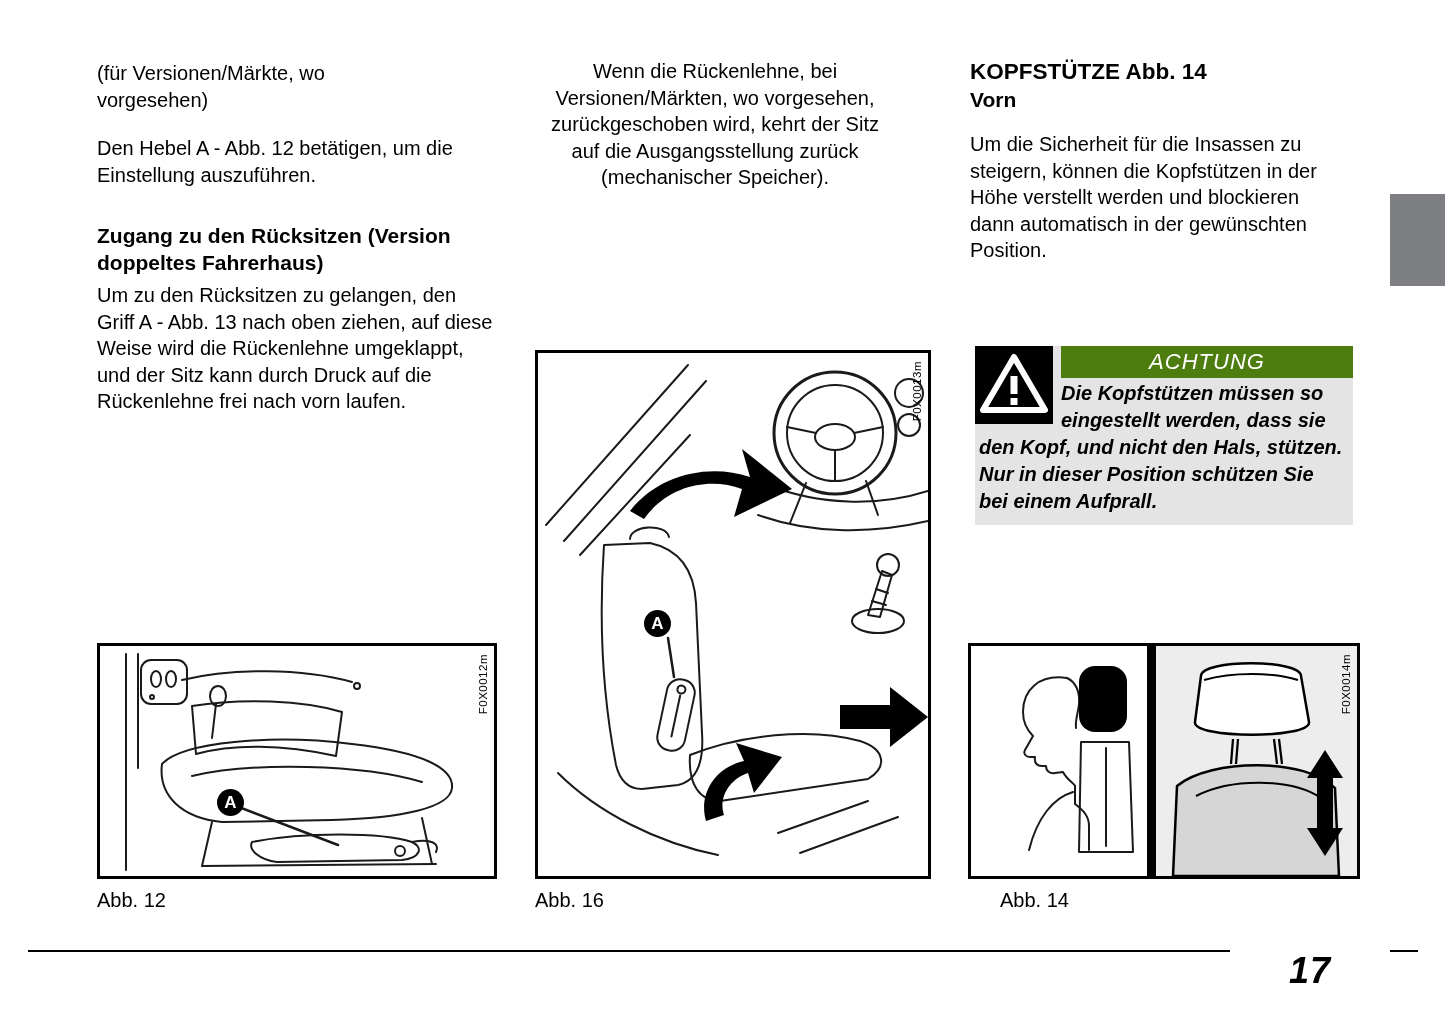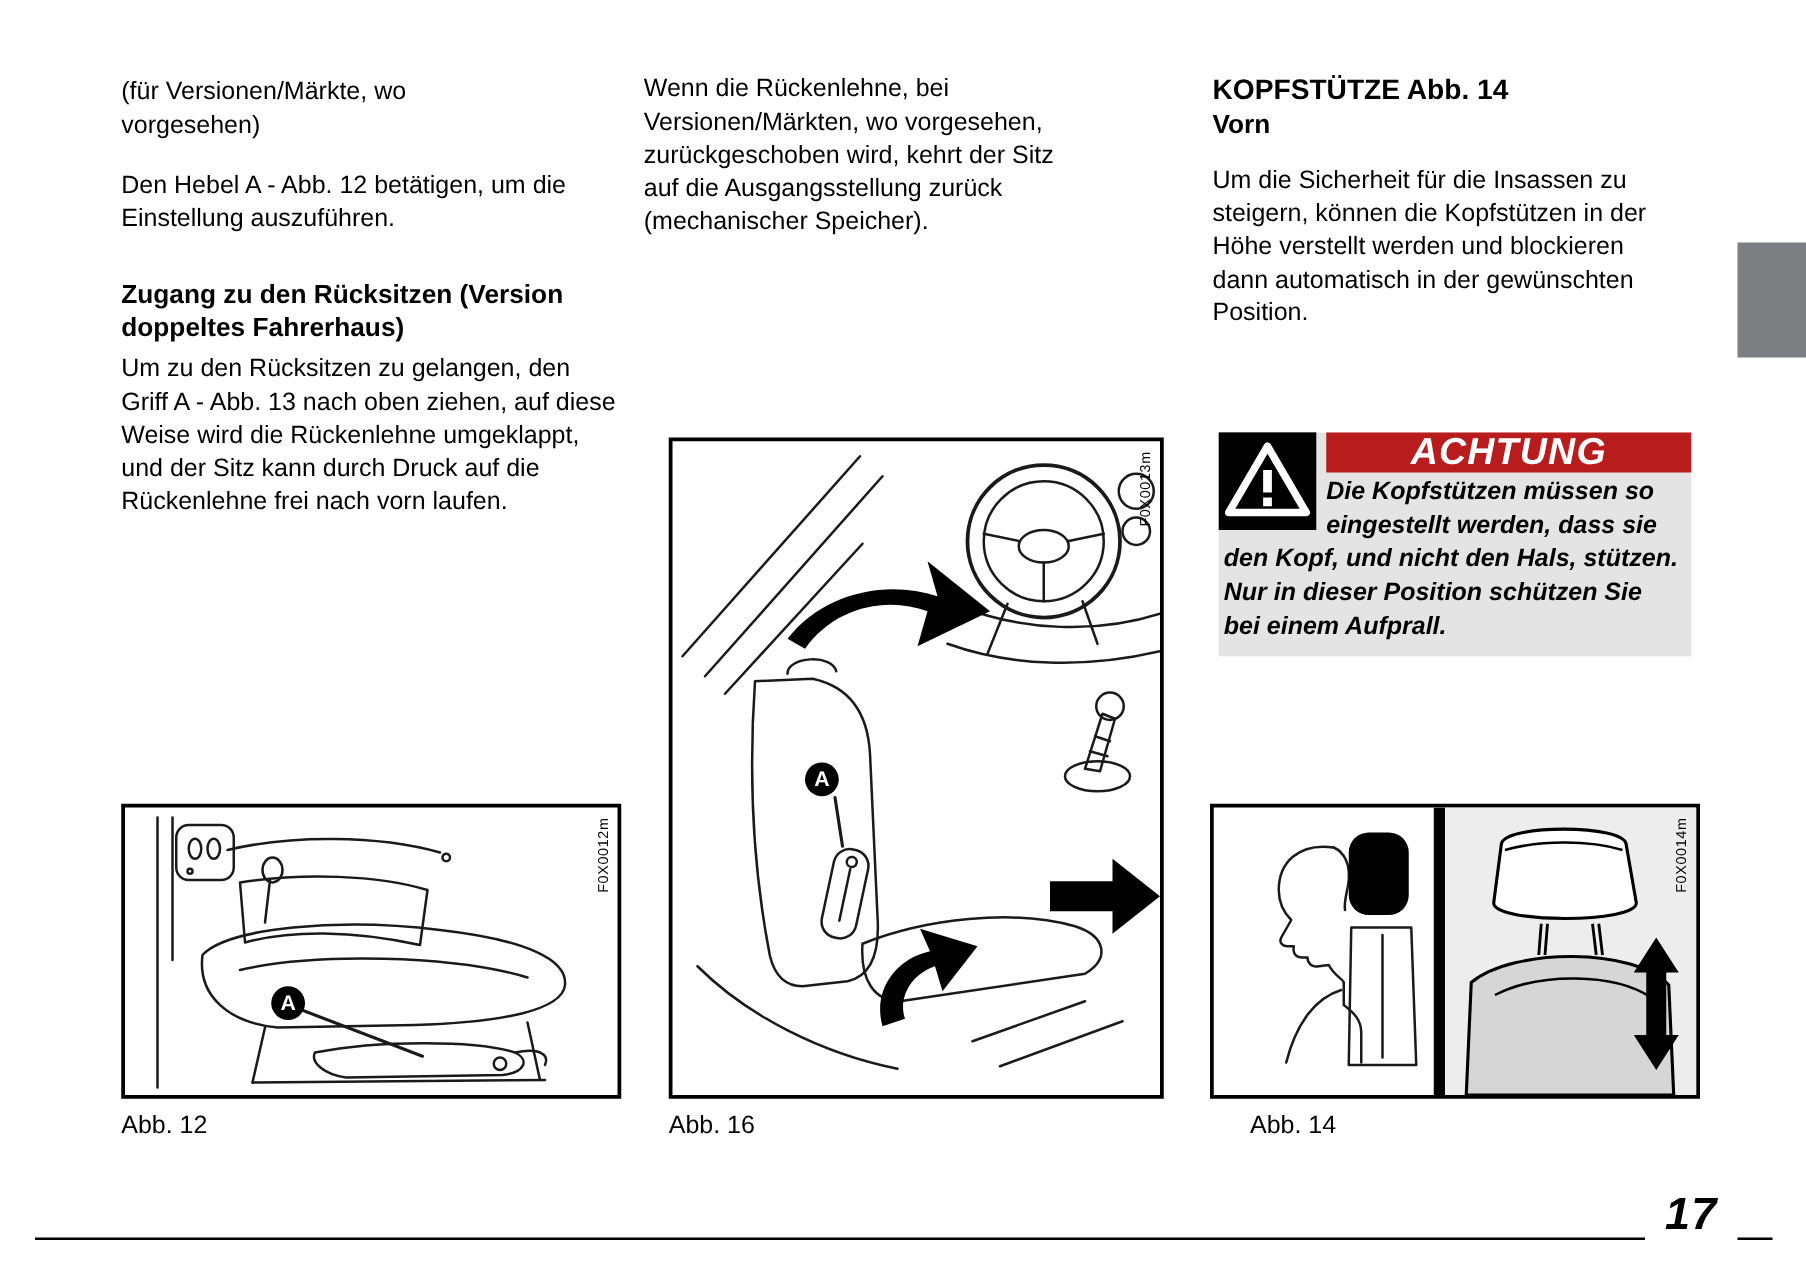--- a/index.html
+++ b/index.html
@@ -7,21 +7,21 @@
     position:relative;
     width:1445px;height:1026px;
     background:#fff;
     font-family:"Liberation Sans",sans-serif;
     color:#000;
     overflow:hidden;
   }
   
   .col{position:absolute;top:58px;}
   .col1{left:97px;width:398px;}
-  .col2{left:515px;width:360px;}
+  .col2{left:535px;width:360px;text-align:center;}
   .col3{left:970px;width:378px;}
   .body-text{font-size:20px;line-height:26.5px;margin:0;}
   .h-bold{font-size:21px;line-height:27px;font-weight:bold;margin:0;}
   .h-big{font-size:22.5px;line-height:28px;font-weight:bold;margin:0;}
   .note{max-width:280px;margin:2px 0 22px 0;}
   .mb-para{margin:0 0 34px 0;}
   .h2-left{max-width:372px;margin:0 0 6px 0;}
   .col3 .h-big{}
   .col3 .h-bold{margin-bottom:18px;}
 
@@ -30,22 +30,22 @@
     position:absolute;left:975px;top:346px;width:378px;
     background:#e4e4e4;
   }
   .warning-icon{
     float:left;width:78px;height:78px;background:#000;
     margin:0 8px 4px 0;
   }
   .warning-icon svg{display:block;width:78px;height:78px;}
   .warning-bar{
     height:32px;line-height:32px;margin-left:86px;
-    background:#b91c1c;color:#fff;
-    font-size:30px;font-weight:bold;font-style:italic;
+    background:#4d7c0f;color:#fff;
+    font-size:22px;font-weight:normal;font-style:italic;
     text-align:center;letter-spacing:1px;
   }
   .warning-text{
     margin:2px 8px 10px 4px;
     font-size:20px;line-height:27px;
     font-weight:bold;font-style:italic;
   }
   .warning-box::after{content:"";display:block;clear:both;}
 
   
@@ -74,21 +74,21 @@
   .cap13{left:535px;}
   .cap14{left:1000px;}
 
   
   .side-tab{
     position:absolute;right:0;top:194px;width:55px;height:92px;
     background:#7d7f82;
   }
   .footer{
     position:absolute;left:28px;right:27px;top:950px;
-    display:flex;align-items:flex-end;
+    display:flex;align-items:flex-start;gap:43px;
   }
   .rule{height:2px;background:#000;}
   .rule.long{flex:1;}
   .rule.short{width:28px;}
   .pagenum{
     margin:0 16px;font-size:36px;font-weight:bold;font-style:italic;
     letter-spacing:1px;
   }
   .line-art{stroke:#1a1a1a;stroke-width:2;fill:none;stroke-linecap:round;stroke-linejoin:round;}
 </style>

